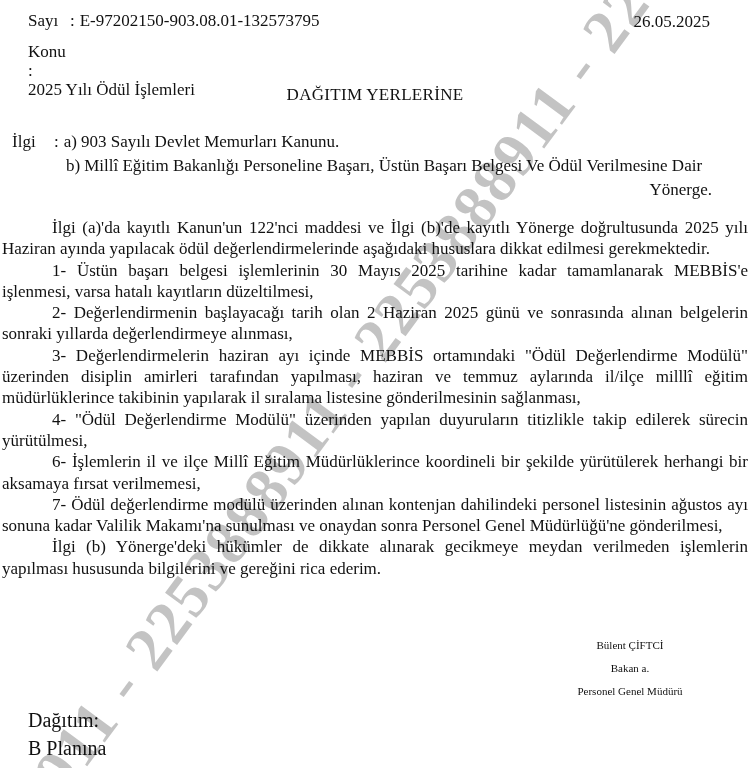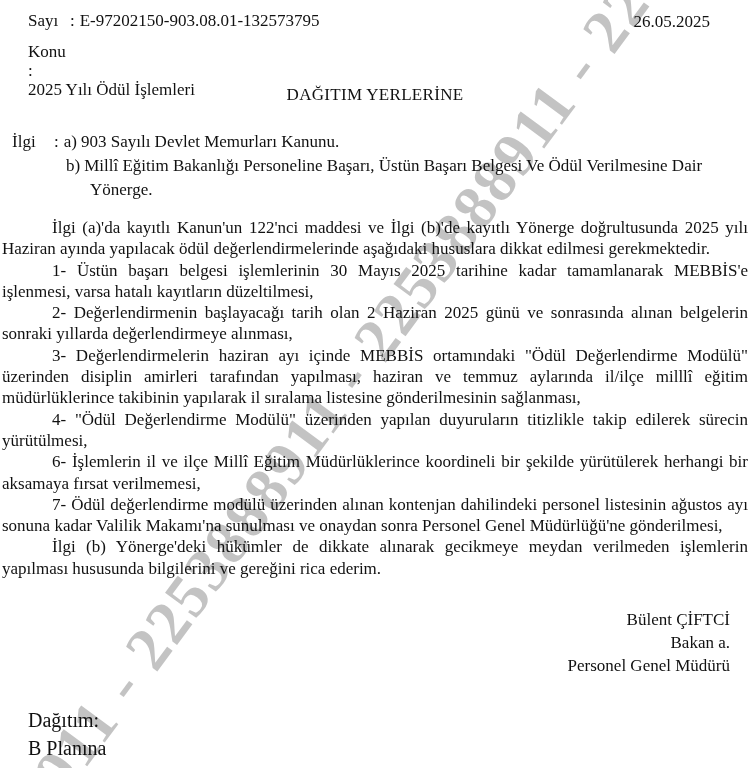--- a/index.html
+++ b/index.html
@@ -41,29 +41,29 @@
     position: absolute; top: 85px; left: 0; width: 100%;
     text-align: center; font-size: 17px; letter-spacing: 0.3px;
   }
 
   .ilgi { position: absolute; left: 12px; top: 130px; font-size: 17px; line-height: 24px; width: 700px; }
   .ilgi .row { display: flex; }
   .ilgi .lbl { display: inline-block; width: 42px; }
   .ilgi .colon { margin-right: 5px; }
   .ilgi .prefix { margin-right: 4px; }
   .ilgi .row-b { padding-left: 54px; }
-  .ilgi .row-c { padding-left: 78px; }
+  .ilgi .row-c { padding-left: 78px; justify-content: flex-end; }
 
   .body-text {
     position: absolute; left: 2px; top: 206px; width: 746px;
     font-size: 17px; line-height: 21.3px; text-align: justify; margin-top: 11px;
   }
   .body-text p { margin: 0; text-indent: 50px; }
 
-  .signature { position: absolute; left: 530px; top: 608px; width: 200px; text-align: right; font-size: 17px; line-height: 23px; }
+  .signature { position: absolute; left: 530px; top: 634px; width: 200px; text-align: center; font-size: 11px; line-height: 23px; }
 
   .distribution { position: absolute; left: 28px; top: 706px; font-size: 20px; line-height: 28px; }
 </style>
 </head>
 <body>
 
 <div class="page">
 
   <div class="watermark">8911 - 2253888911 - 2253888911 - 2253888911</div>
 

